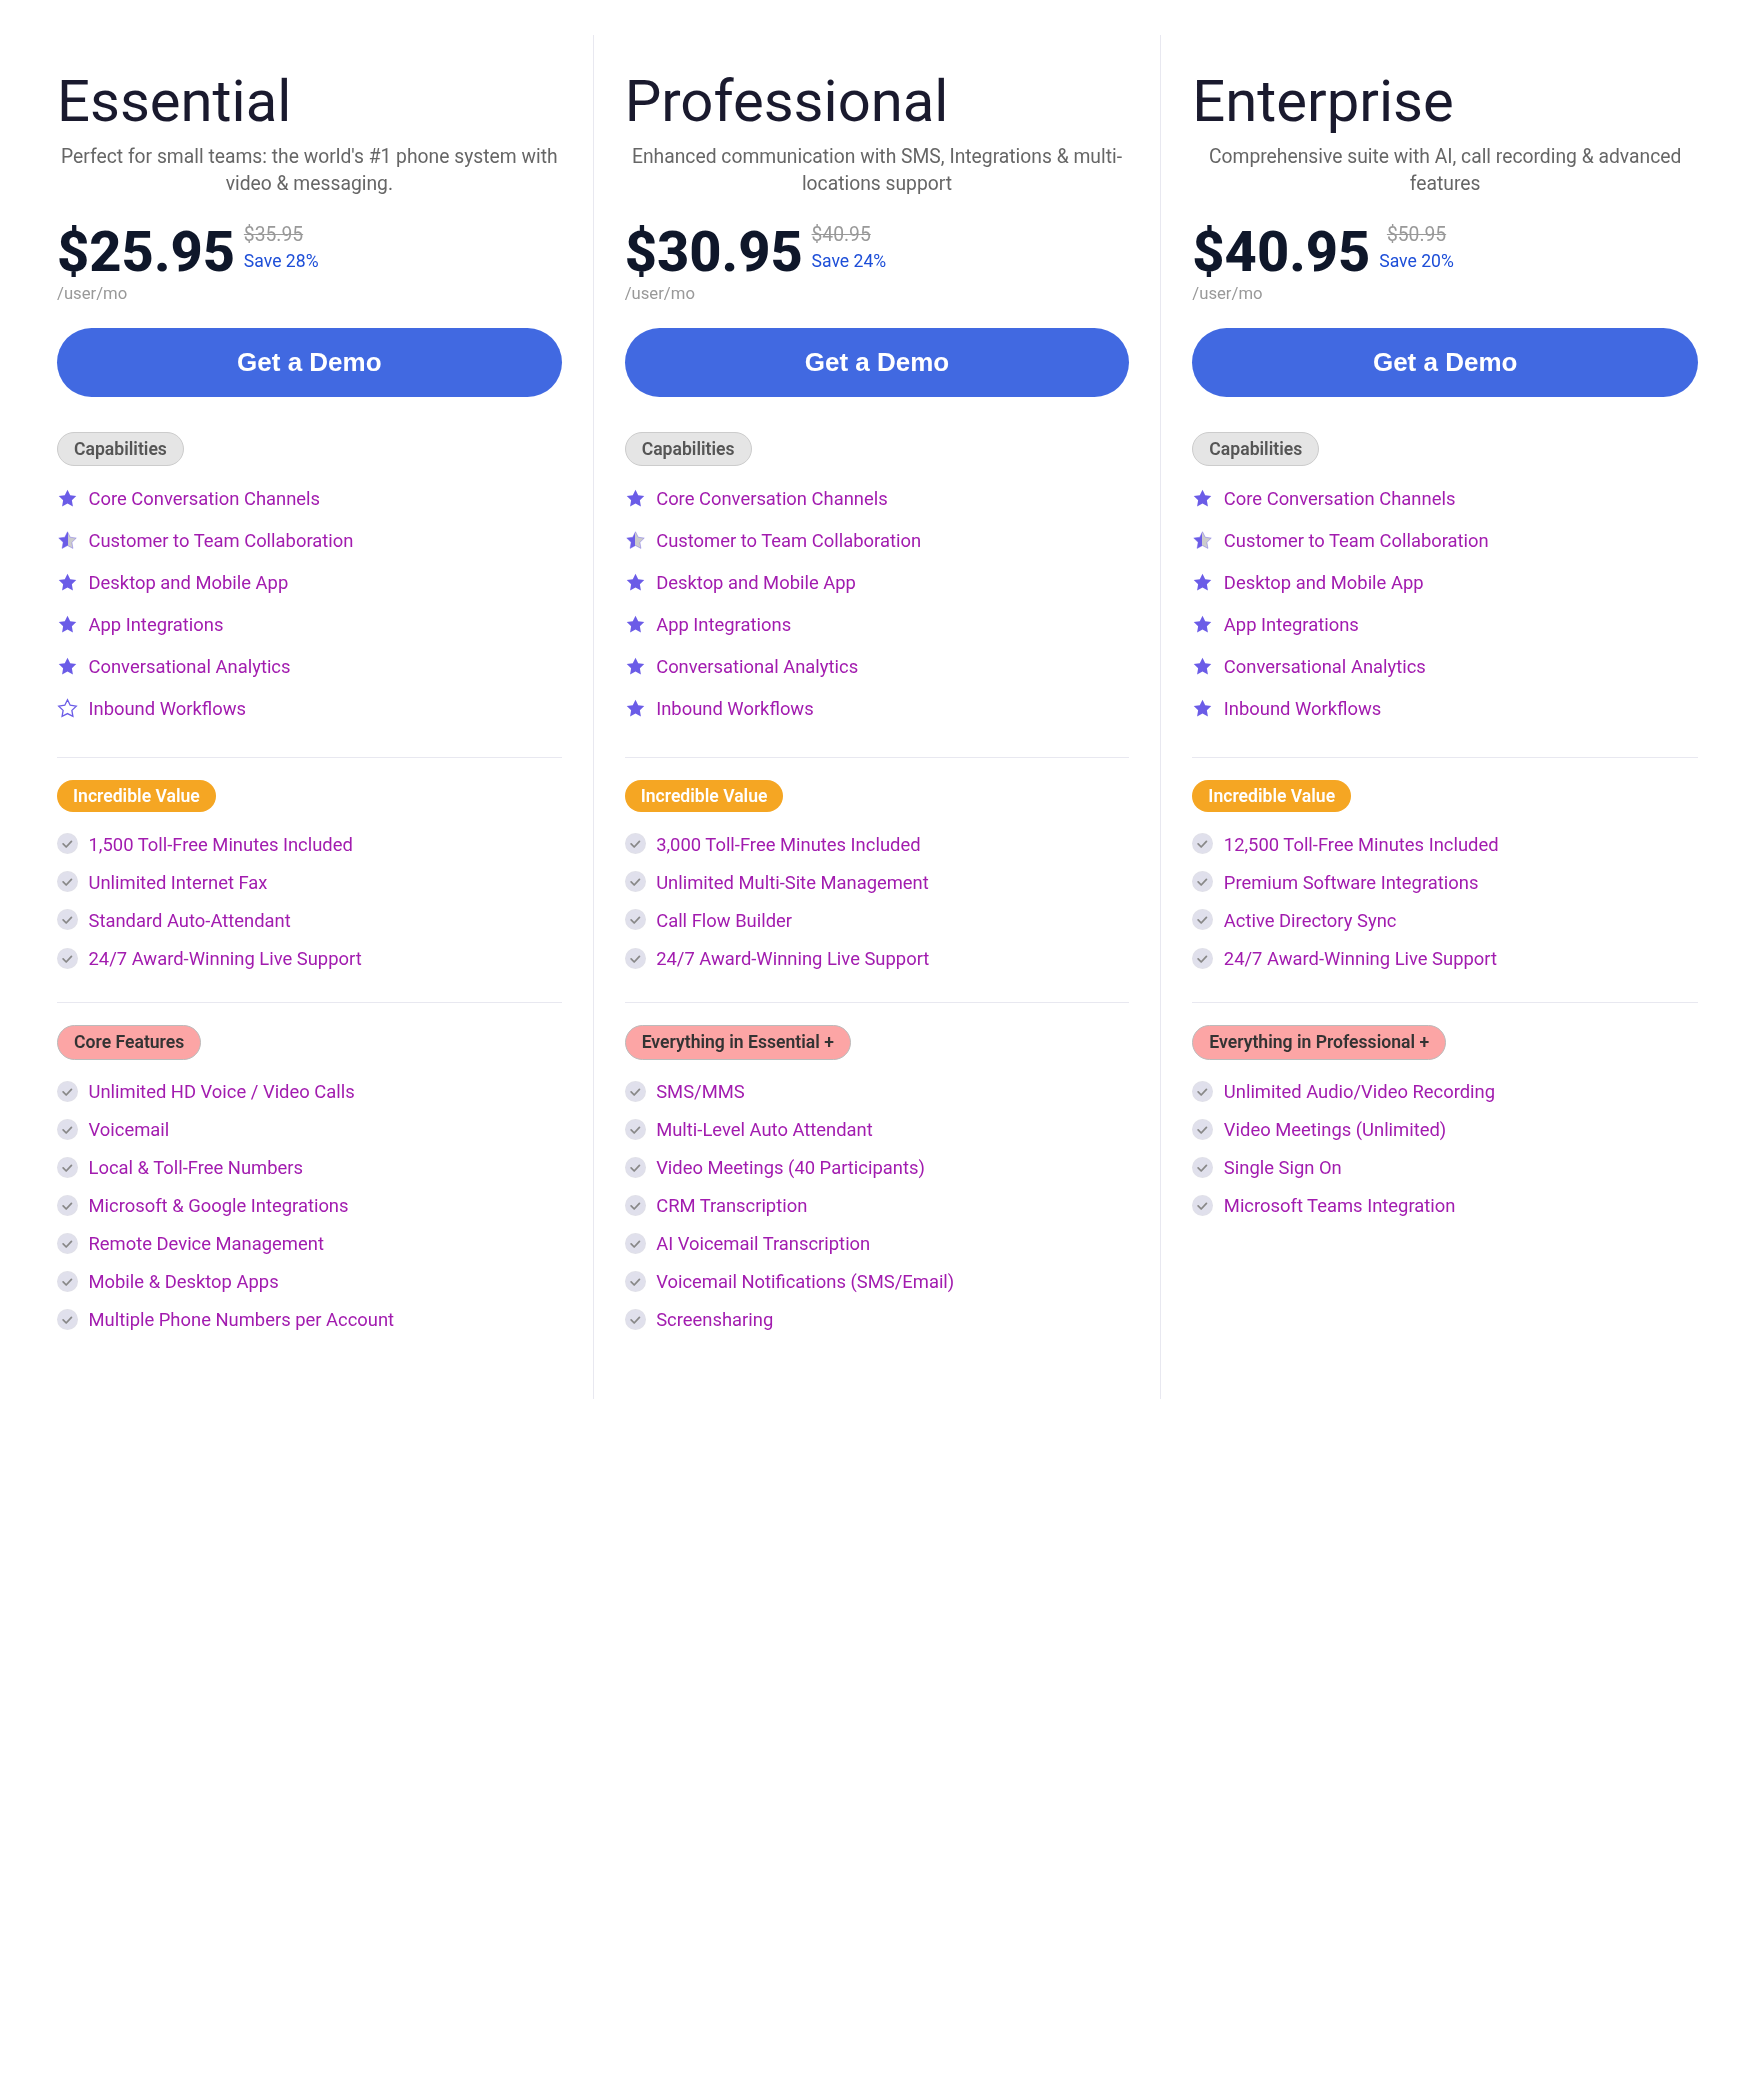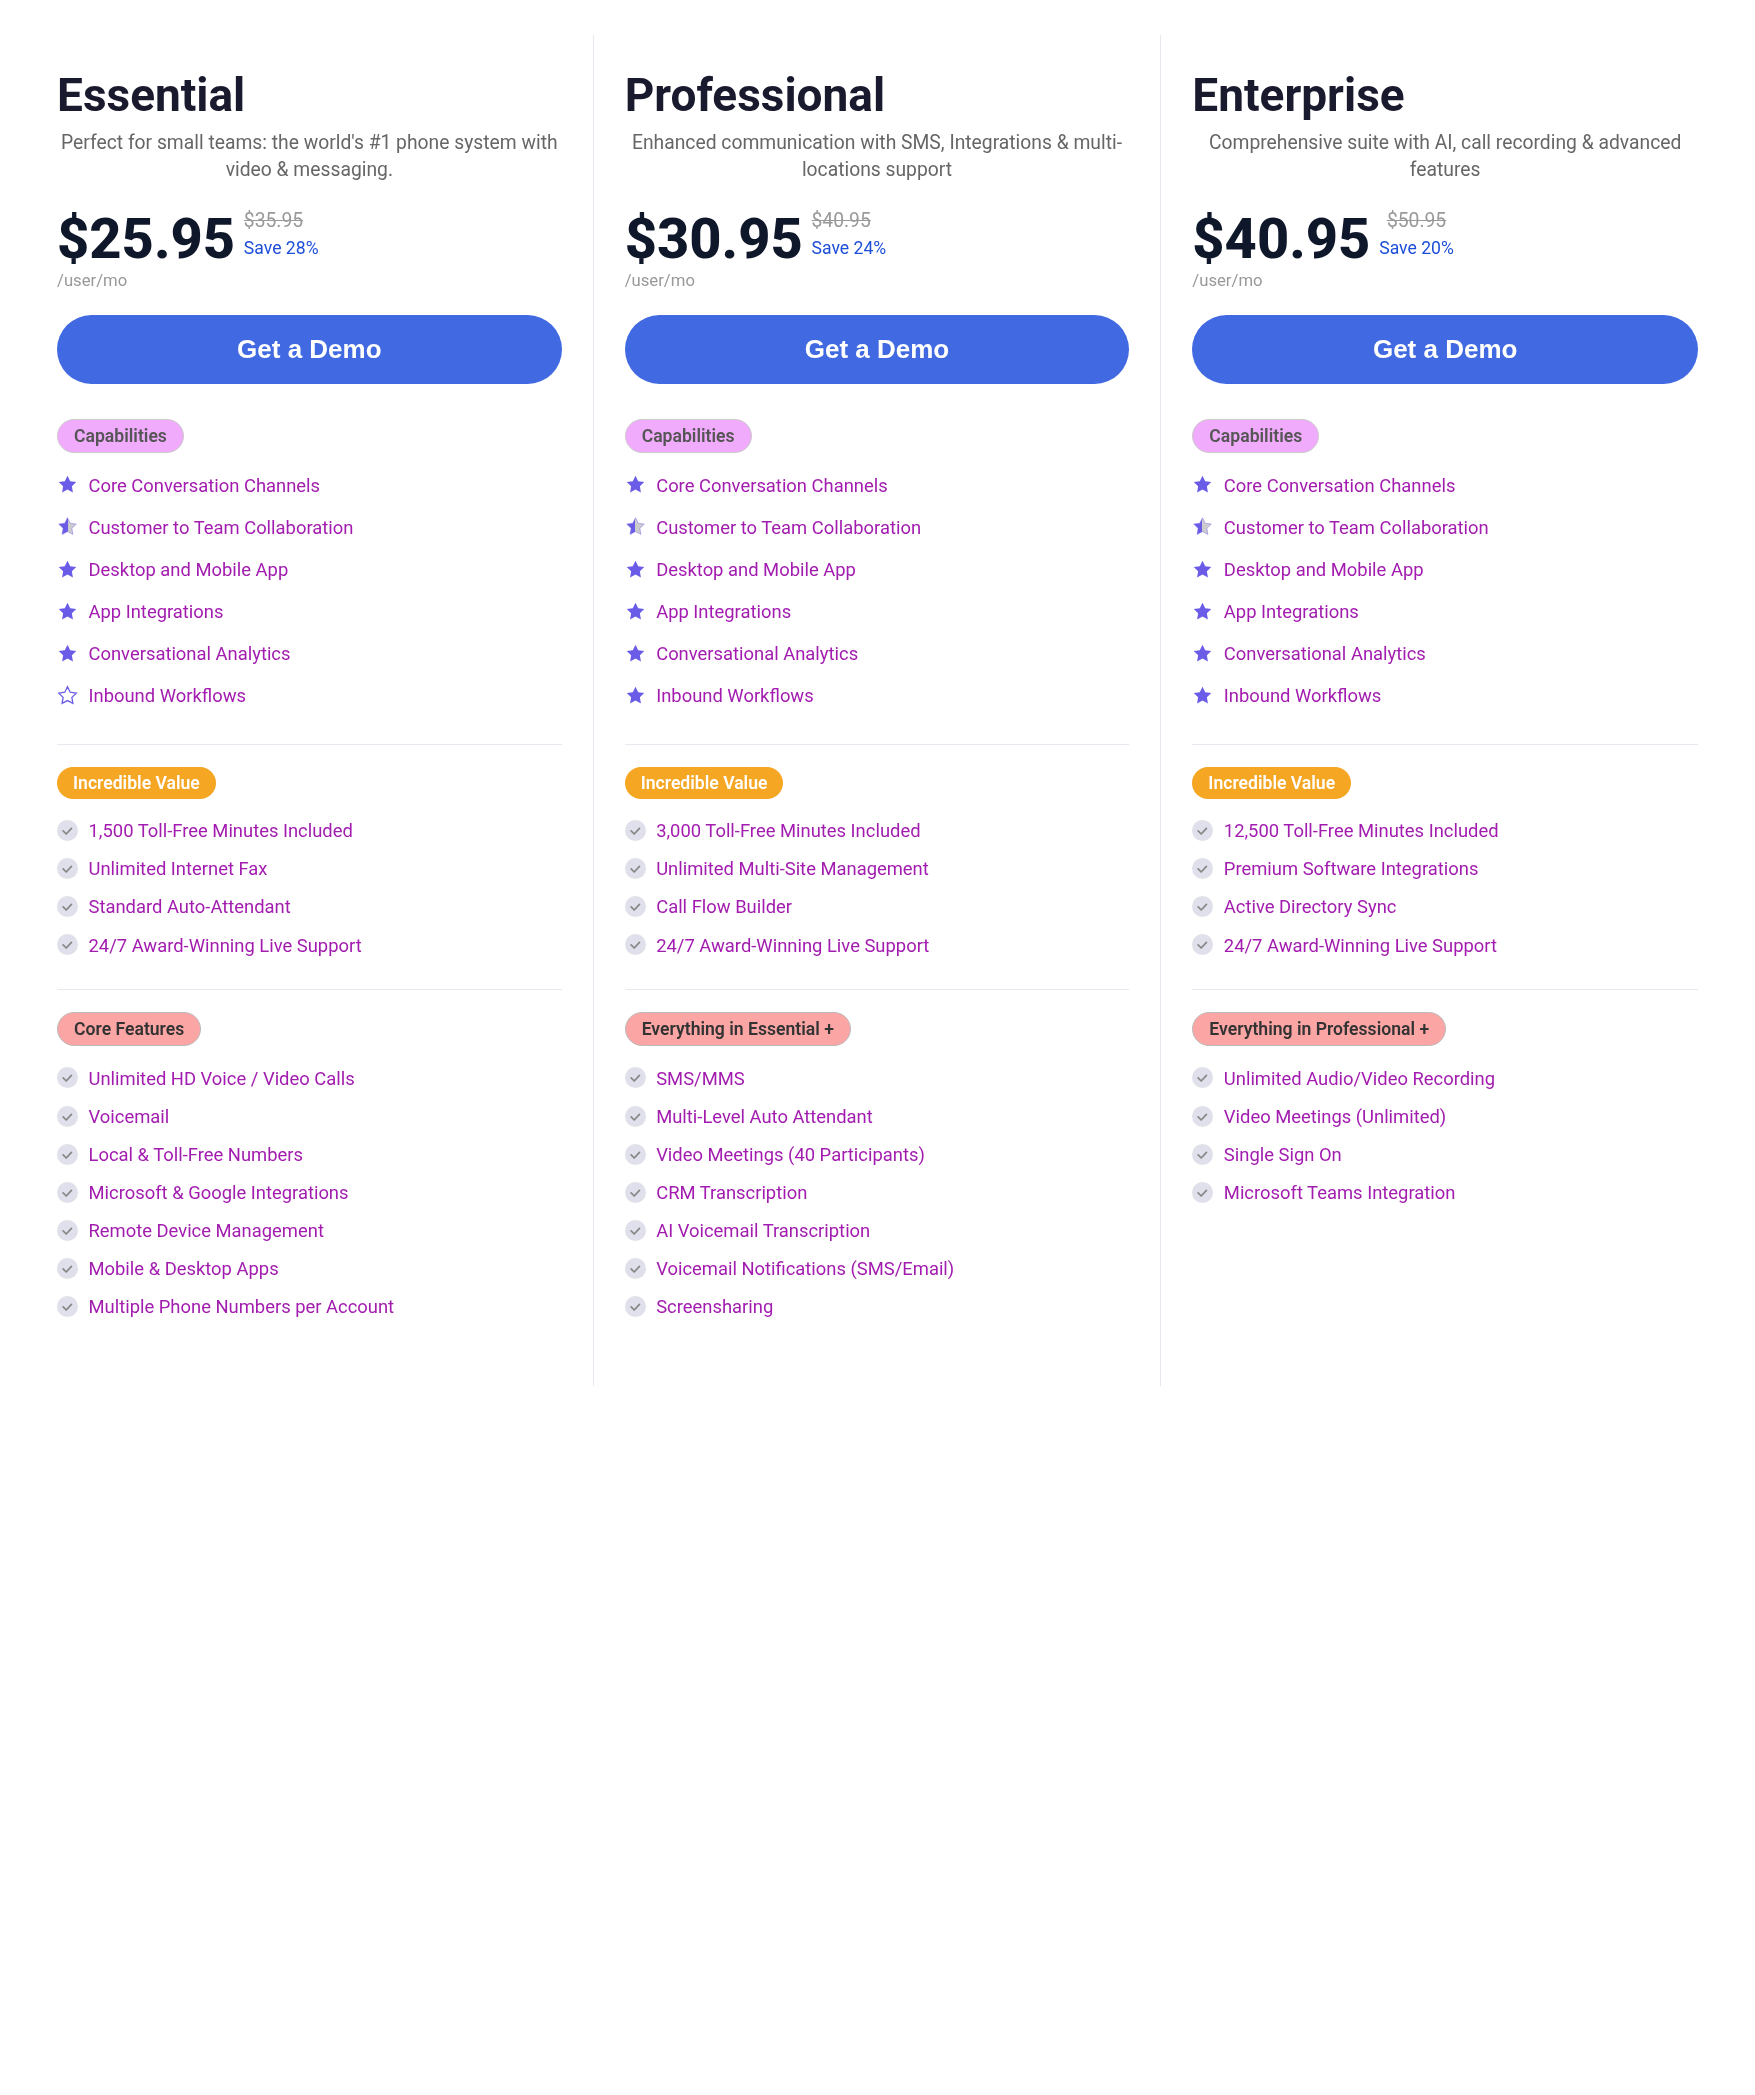--- a/index.html
+++ b/index.html
@@ -17,22 +17,22 @@
       padding: 35px 26px;
     }
     .plan-card {
       padding: 35px 31px;
       border-right: 0.9px solid #e8e8f0;
       position: relative;
     }
     .plan-card:last-child { border-right: none; }
 
     .plan-name {
-      font-size: 46px;
-      font-weight: 700;
+      font-size: 58px;
+      font-weight: 400;
       color: #1a1a2e;
       margin-bottom: 8.8px;
       line-height: 1.1;
     }
     .plan-desc {
       font-size: 19.3px;
       color: #666;
       margin-bottom: 26px;
       line-height: 1.4;
       text-align: center;
@@ -83,21 +83,21 @@
 
     .section-badge {
       display: inline-block;
       border-radius: 17.6px;
       padding: 6.1px 16px;
       font-size: 17.6px;
       font-weight: 600;
       margin-bottom: 19.3px;
     }
     .badge-capabilities {
-      background: #f0abfc;
+      background: #e5e5e5;
       color: #555;
       border: 0.9px solid #ccc;
     }
     .badge-value {
       background: #f5a623;
       color: #fff;
     }
     .badge-features {
       background: #fca5a5;
       color: #333;

